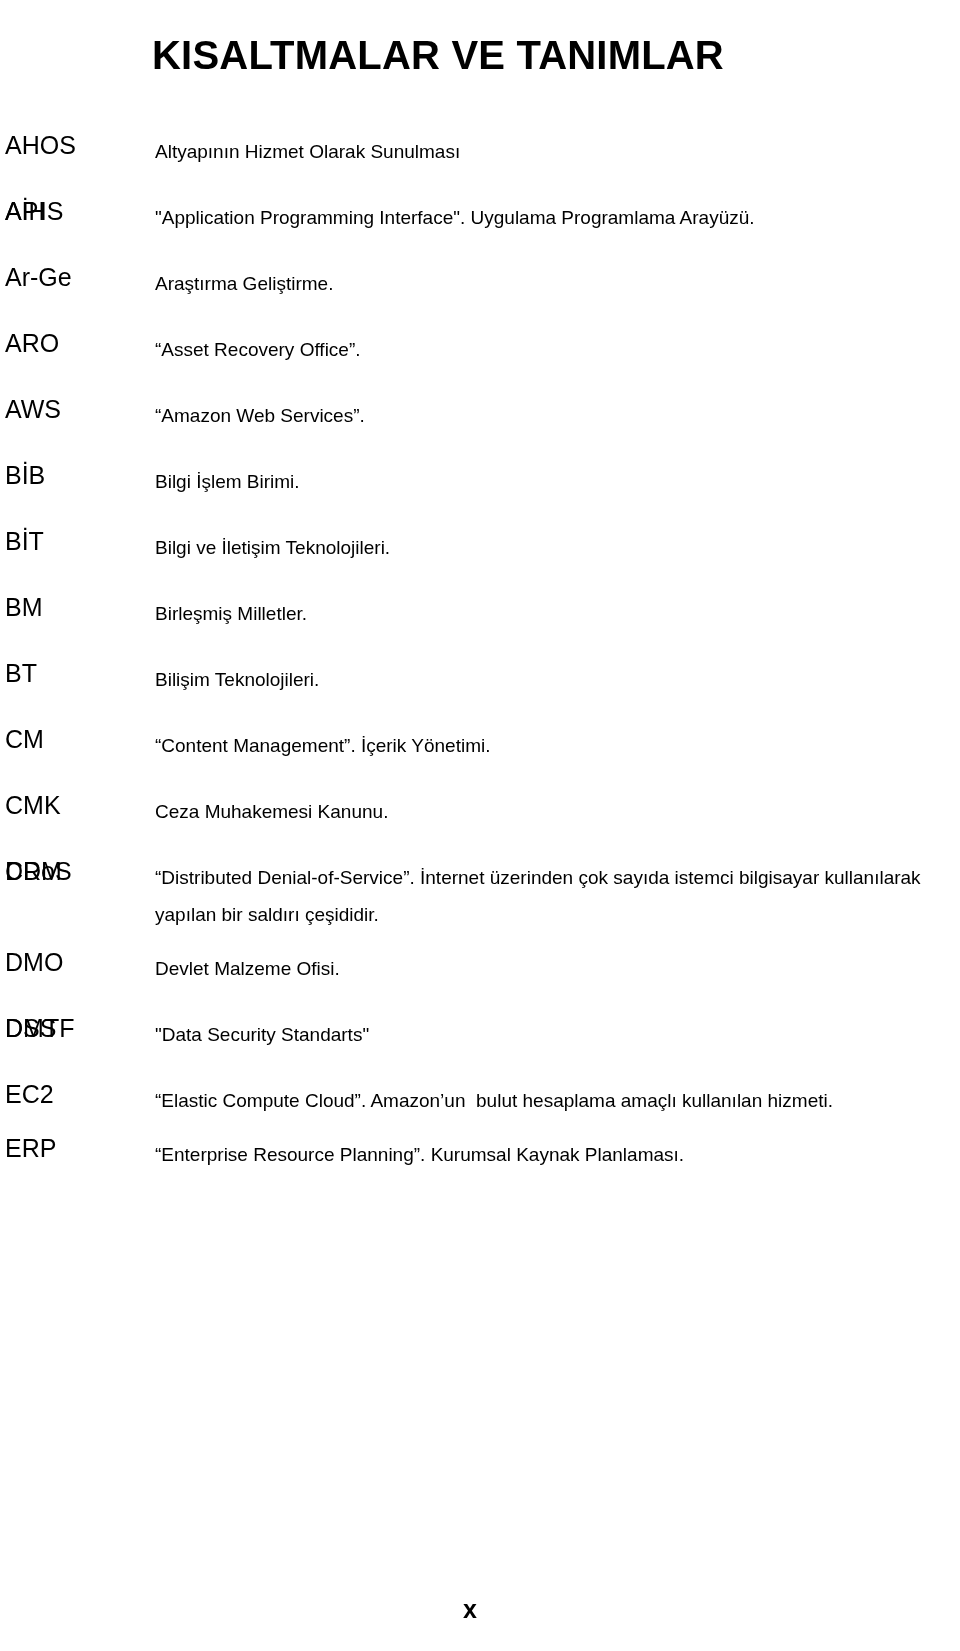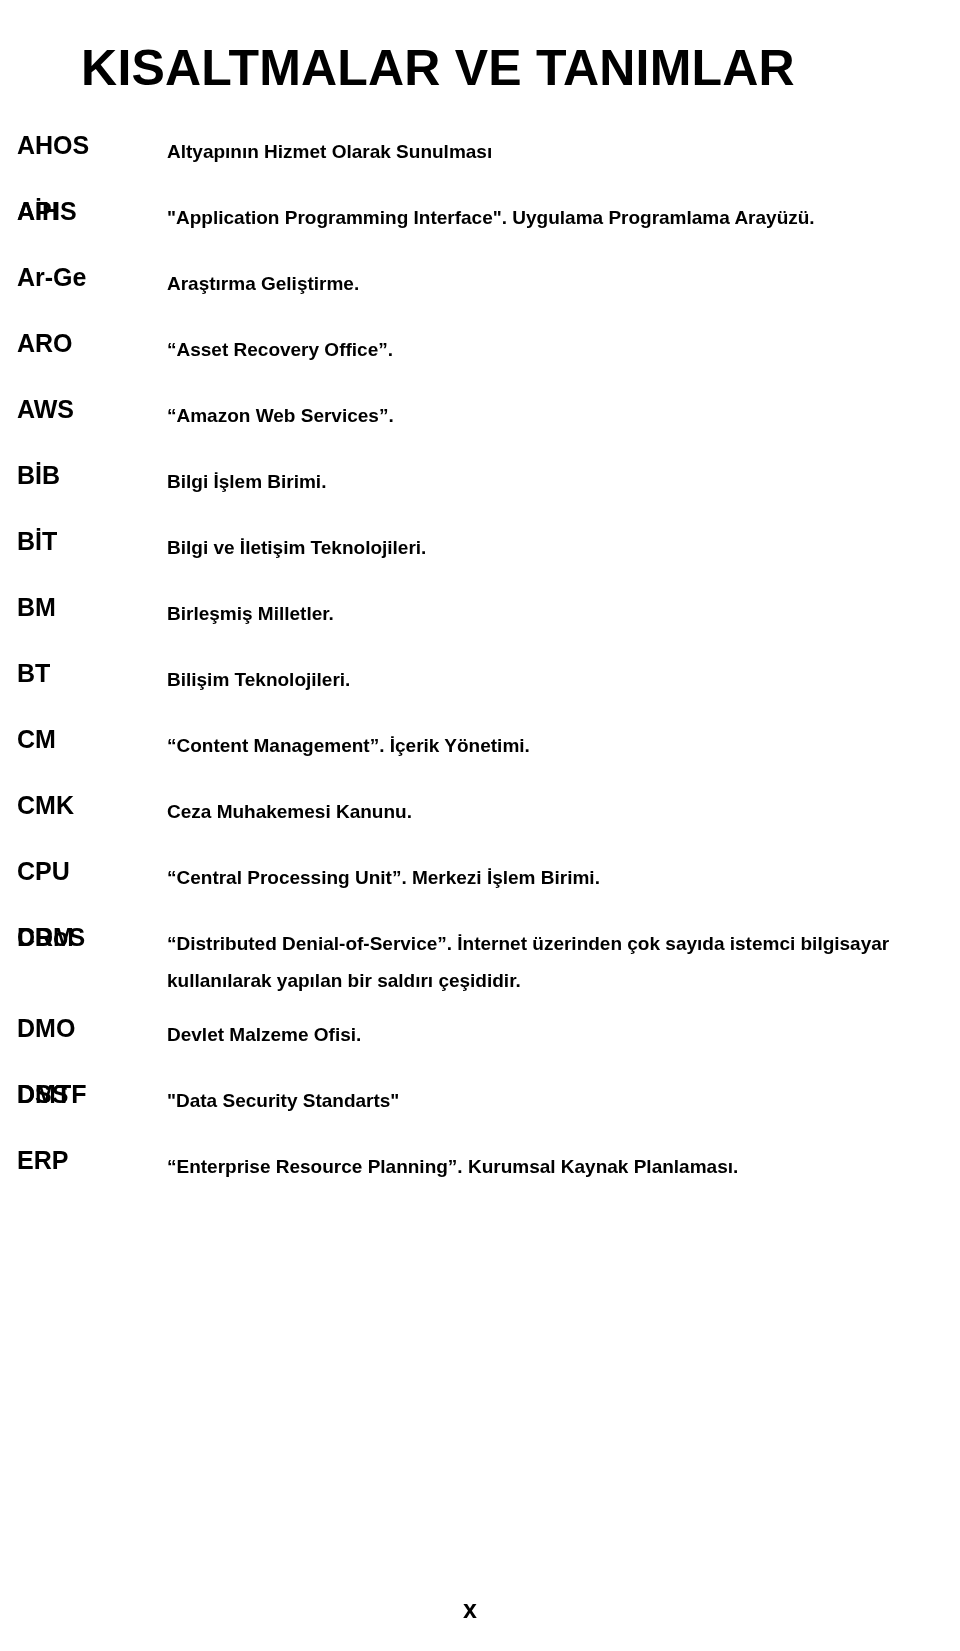--- a/index.html
+++ b/index.html
@@ -22,38 +22,37 @@
     width: 960px;
     height: 1651px;
     box-sizing: border-box;
   }
   .doc-title {
     position: absolute;
     top: 6px;
     left: 0;
     width: 876px;
     text-align: center;
-    font-size: 50px;
+    font-size: 40px;
     font-weight: bold;
     letter-spacing: 0.2px;
     line-height: 1.12;
     white-space: nowrap;
   }
   .glossary {
     position: absolute;
     top: 133px;
     left: 0;
     width: 960px;
   }
   .entry {
     position: relative;
     display: block;
     padding: 0;
-    margin: 0 0 29px 12px;
-    font-weight: bold;
+    margin: 0 0 29px 0;
   }
   .term {
     position: absolute;
     left: 5px;
     top: 0;
     width: 145px;
     font-size: 25px;
     line-height: 25px;
     white-space: nowrap;
   }
@@ -130,41 +129,41 @@
       </div>
       <div class="entry">
         <div class="term">CM</div>
         <div class="definition">“Content Management”. İçerik Yönetimi.</div>
       </div>
       <div class="entry">
         <div class="term">CMK</div>
         <div class="definition">Ceza Muhakemesi Kanunu.</div>
       </div>
       <div class="entry">
-        <div class="term">CPU</div>
-        <div class="definition">“Central Processing Unit”. Merkezi İşlem Birimi.</div>
-      </div>
-      <div class="entry">
         <div class="term">CRM</div>
       </div>
       <div class="entry wrap">
         <div class="term">DDoS</div>
         <div class="definition">“Distributed Denial-of-Service”. İnternet üzerinden çok sayıda istemci bilgisayar kullanılarak yapılan bir saldırı çeşididir.</div>
       </div>
       <div class="entry">
         <div class="term">DMO</div>
         <div class="definition">Devlet Malzeme Ofisi.</div>
       </div>
       <div class="entry">
         <div class="term">DMTF</div>
       </div>
       <div class="entry">
         <div class="term">DSS</div>
         <div class="definition">"Data Security Standarts"</div>
       </div>
+      <div class="entry wrap">
+        <div class="term">EC2</div>
+        <div class="definition">“Elastic Compute Cloud”. Amazon’un  bulut hesaplama amaçlı kullanılan hizmeti.</div>
+      </div>
       <div class="entry">
         <div class="term">ERP</div>
         <div class="definition">“Enterprise Resource Planning”. Kurumsal Kaynak Planlaması.</div>
       </div>
     </div>
 
   <div class="page-number">x</div>
 
 </div>
 

